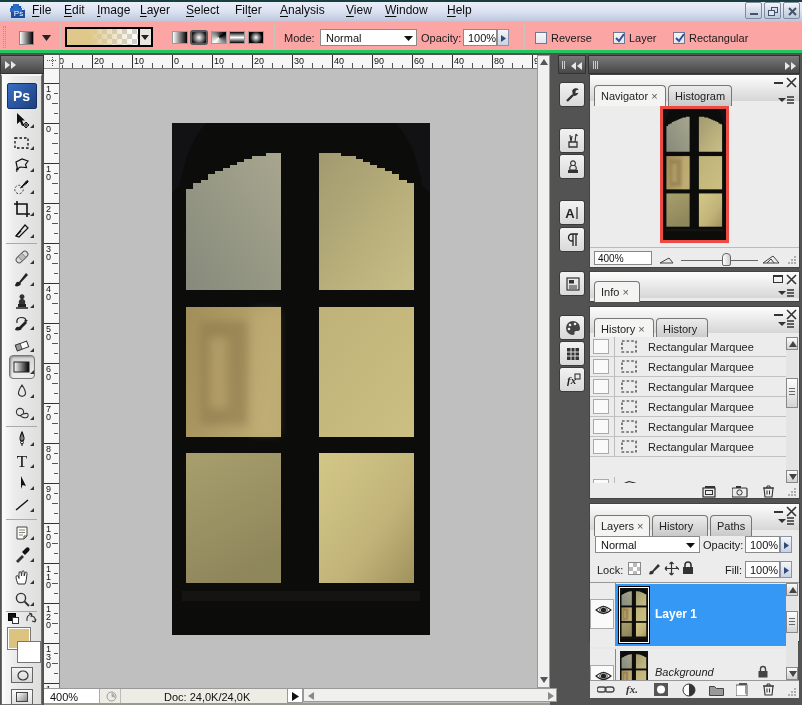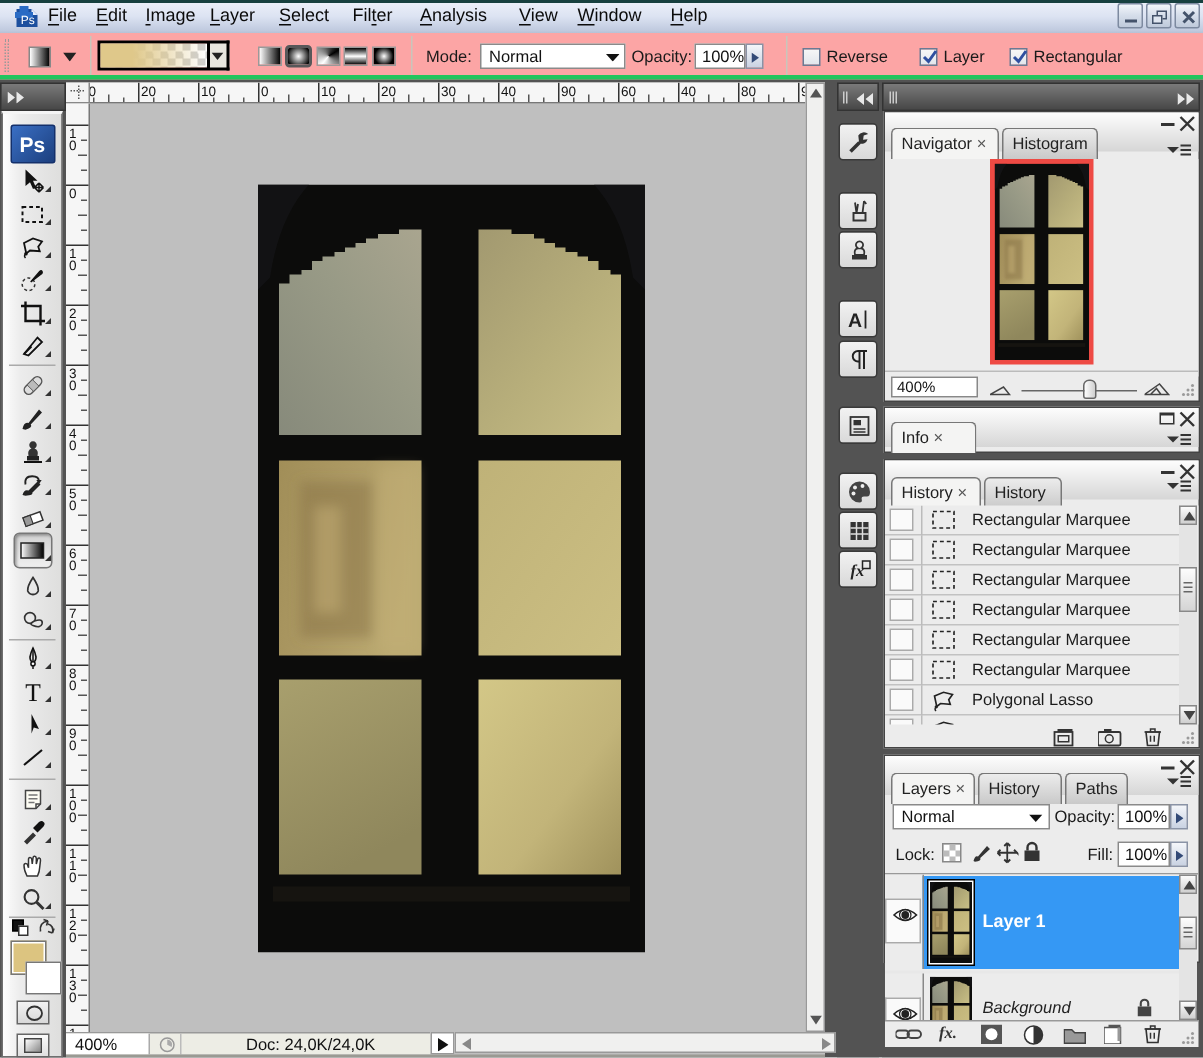--- a/index.html
+++ b/index.html
@@ -663,21 +663,21 @@
             <circle cx="8" cy="8" r="1"></circle>
           </g>
         </svg>
 </div>
 <div class="ab" style="left:1px;top:216px;width:211px;height:31px;background:#ECECEC;border:1px solid #444;">
         <div class="ab" style="left:0;top:0;width:209px;height:26px;background:linear-gradient(#fdfdfd,#d6d6d6)"></div>
         <div class="ab" style="left:183px;top:3px;width:10px;height:8px;border:1px solid #333;border-top-width:2px"></div>
         <svg class="ab" style="left:196px;top:2px" width="11" height="11">
           <path d="M1,1 L10,10 M10,1 L1,10" stroke="#333" stroke-width="1.6"></path>
         </svg>
-        <div class="ab" style="left:4px;top:9px;width:57px;height:21px;background:#F4F4F3;border:1px solid #777;border-bottom:none;border-radius:4px 4px 0 0">
+        <div class="ab" style="left:4px;top:9px;width:46px;height:21px;background:#F4F4F3;border:1px solid #777;border-bottom:none;border-radius:4px 4px 0 0">
           <span class="tx" style="left:6px;top:4px;font-size:11px;color:#222">Info <span style="color:#555">×</span></span>
         </div>
         <svg class="ab" style="left:188px;top:17px" width="16" height="10">
           <path d="M0,2 l4,4 4,-4 Z" fill="#333"></path>
           <path d="M9,1 h7 M9,4 h7 M9,7 h7" stroke="#333" stroke-width="1.4"></path>
         </svg>
       </div>
 <div class="ab" style="left:1px;top:251px;width:211px;height:193px;background:#ECECEC;border:1px solid #444;">
         <div class="ab" style="left:0;top:0;width:209px;height:26px;background:linear-gradient(#fdfdfd,#d6d6d6)"></div>
         <div class="ab" style="left:184px;top:7px;width:9px;height:2px;background:#333"></div>
@@ -735,30 +735,20 @@
             </svg>
             <span class="tx" style="left:58px;top:4px;font-size:11px;color:#1c1c1c">Rectangular Marquee</span>
           </div>
           <div class="ab" style="left:0;top:100px;width:196px;height:20px;border-bottom:1px solid #c2c2c2">
             <div class="ab" style="left:3px;top:2px;width:16px;height:15px;background:#fafafa;border:1px solid #aaa"></div>
             <div class="ab" style="left:24px;top:0;width:1px;height:20px;background:#bbb"></div>
             <svg class="ab" style="left:31px;top:2px" width="16" height="16">
               <rect x="1" y="2" width="14" height="11" fill="none" stroke="#222" stroke-width="1.1" stroke-dasharray="2.6 2"></rect>
             </svg>
             <span class="tx" style="left:58px;top:4px;font-size:11px;color:#1c1c1c">Rectangular Marquee</span>
-          </div>
-          <div class="ab" style="left:0;top:120px;width:196px;height:20px;border-bottom:1px solid #c2c2c2">
-            <div class="ab" style="left:3px;top:2px;width:16px;height:15px;background:#fafafa;border:1px solid #aaa"></div>
-            <div class="ab" style="left:24px;top:0;width:1px;height:20px;background:#bbb"></div>
-            <svg class="ab" style="left:31px;top:2px" width="16" height="16">
-              <path d="M2,5 L8,2.5 L14,4 L11.5,7.5 L12.5,10.5 L6,10 L3.5,12 Z" fill="none" stroke="#222" stroke-width="1.1"></path>
-              <path d="M3.5,12 q-2,1.5 -0.5,3" fill="none" stroke="#222"></path>
-              <circle cx="3.2" cy="12.2" r="1.1" fill="#222"></circle>
-            </svg>
-            <span class="tx" style="left:58px;top:4px;font-size:11px;color:#1c1c1c">Polygonal Lasso</span>
           </div>
           <div class="ab" style="left:0;top:140px;width:196px;height:20px;border-bottom:1px solid #c2c2c2">
             <div class="ab" style="left:3px;top:2px;width:16px;height:15px;background:#fafafa;border:1px solid #aaa"></div>
             <div class="ab" style="left:24px;top:0;width:1px;height:20px;background:#bbb"></div>
             <svg class="ab" style="left:31px;top:2px" width="16" height="16">
               <path d="M2,5 L8,2.5 L14,4 L11.5,7.5 L12.5,10.5 L6,10 L3.5,12 Z" fill="none" stroke="#222" stroke-width="1.1"></path>
               <path d="M3.5,12 q-2,1.5 -0.5,3" fill="none" stroke="#222"></path>
               <circle cx="3.2" cy="12.2" r="1.1" fill="#222"></circle>
             </svg>
           </div>

